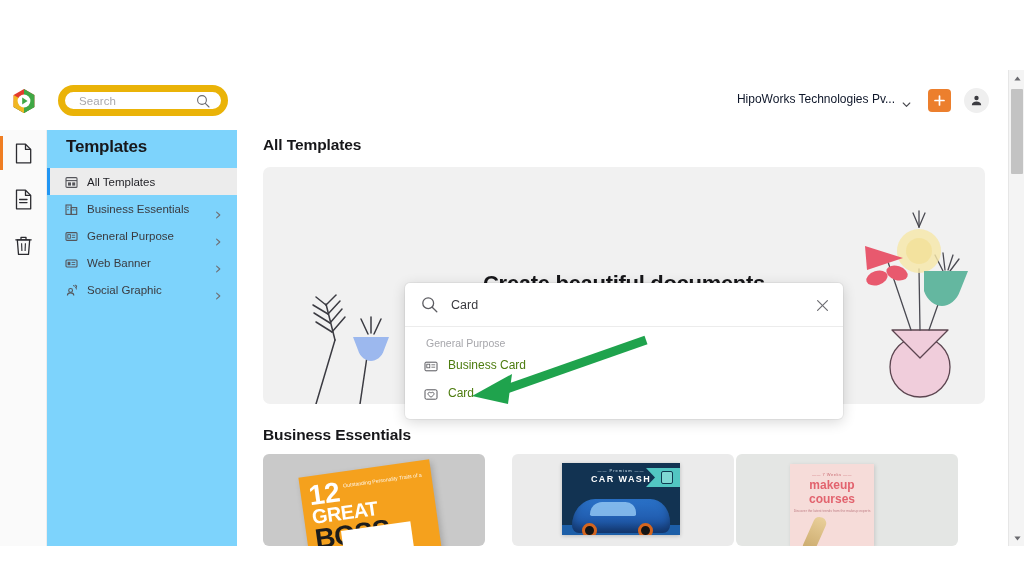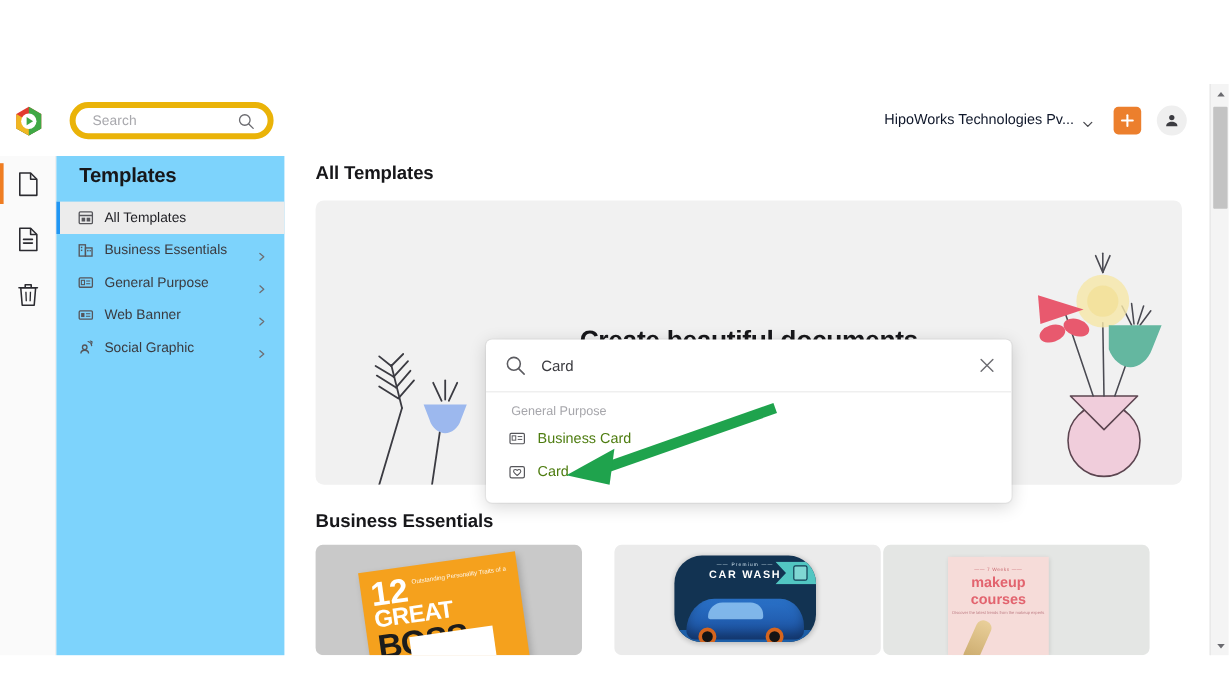--- a/index.html
+++ b/index.html
@@ -14,21 +14,21 @@
   
   .topbar{
     position:absolute; left:0; top:70px; width:1008px; height:60px;
     background:#ffffff; z-index:6;
   }
   .logo{
     position:absolute; left:11px; top:88px; width:26px; height:26px; z-index:7;
   }
   .search-pill{
     position:absolute; left:58px; top:85px; width:170px; height:31px;
-    border:5px solid #eab308; border-radius:16px; background:#fff;
+    border:7px solid #eab308; border-radius:16px; background:#fff;
     display:flex; align-items:center; padding:0 11px 0 14px; z-index:7;
   }
   .search-pill .ph{
     flex:1; font-size:11.5px; color:#a8a8ad; letter-spacing:.1px;
   }
   .search-pill .mag{ width:14px; height:14px; flex:none; }
 
   .org{
     position:absolute; right:113px; top:92px; display:flex; align-items:center;
     gap:7px; z-index:7;
@@ -157,21 +157,21 @@
   .boss-sub{ font-size:5.2px; line-height:1.5; opacity:.92; padding-top:4px; }
   .boss-great{ clear:both; font-size:20px; font-weight:bold; line-height:.95; margin-top:2px; letter-spacing:-.5px; }
   .boss-boss{ font-size:28px; font-weight:bold; line-height:.95; color:#1c1c1c; letter-spacing:-1px; }
   .boss-white{
     position:absolute; left:80px; top:72px; width:70px; height:34px;
     background:#fff; transform:rotate(-8deg);
   }
 
   .card-wash{
     position:absolute; left:50px; top:9px; width:118px; height:72px;
-    background:#123352; overflow:hidden; box-shadow:0 1px 4px rgba(0,0,0,.2);border-radius:23px;
+    background:#123352; overflow:hidden; box-shadow:0 1px 4px rgba(0,0,0,.2);
   }
   .wash-top{ font-size:4px; color:#cfe3ef; text-align:center; padding-top:5px; letter-spacing:1px; }
   .wash-title{
     font-size:9px; font-weight:bold; color:#fff; text-align:center;
     letter-spacing:1.4px; margin-top:1px;
   }
   .wash-ribbon{
     position:absolute; right:0; top:5px; width:34px; height:19px;
     background:#52c6c2;
     clip-path:polygon(0 0,100% 0,100% 100%,0 100%,9px 50%);

